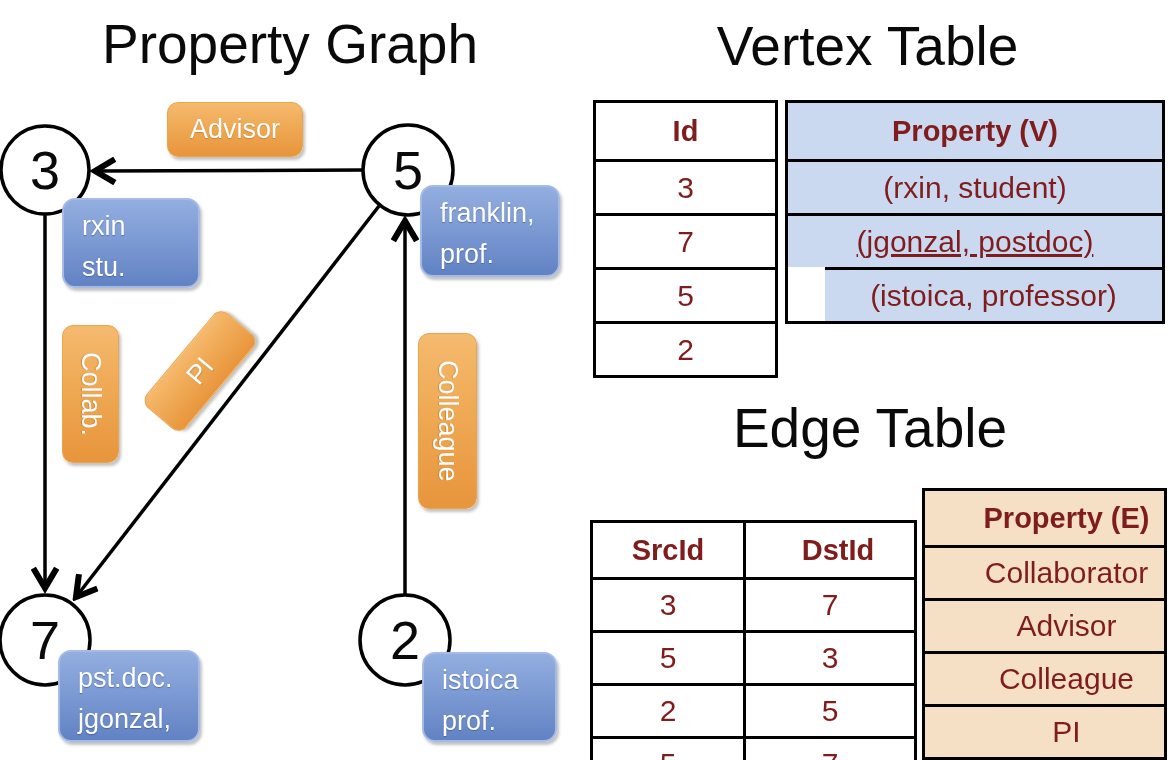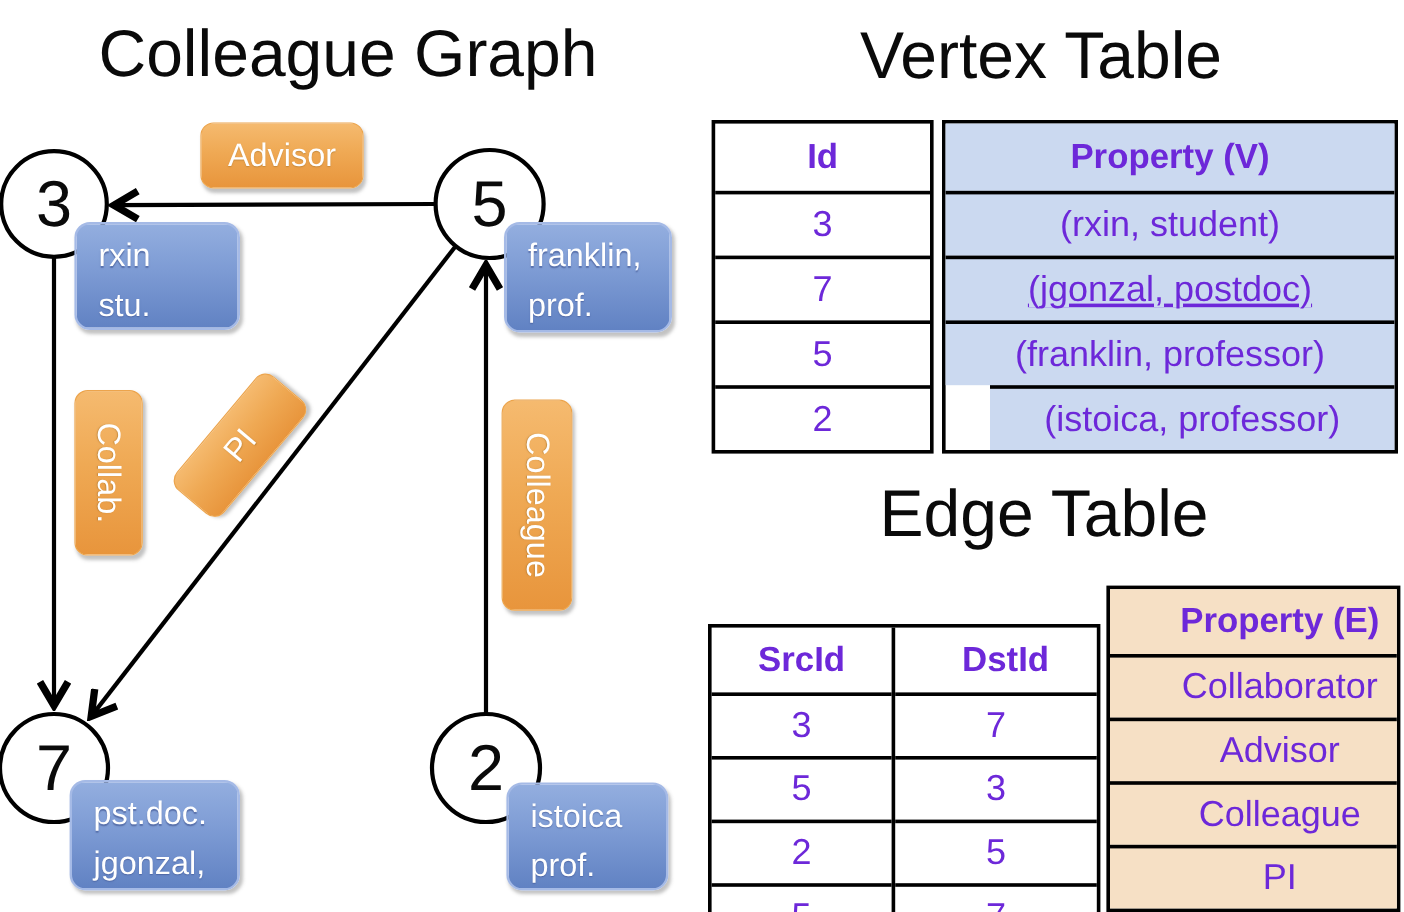--- a/index.html
+++ b/index.html
@@ -38,36 +38,36 @@
     font-size:27px; font-weight:300; line-height:41px; padding:6px 0 0 18px;
     box-shadow:2px 3px 3px rgba(120,120,120,0.45);
     text-shadow:0 1px 1px rgba(60,80,140,.6);
   }
 
   
   .tcol { position:absolute; border:3px solid #000; background:#fff; }
   .cell {
     display:flex; align-items:center; justify-content:center;
     border-top:3px solid #000; font-size:30px; font-weight:300;
-    color:#6d28d9; white-space:nowrap;
+    color:#7f1d1d; white-space:nowrap;
   }
   .cell:first-child { border-top:none; }
   .cell.hdr { font-weight:700; font-size:29px; }
   .blue-bg { background:#CBD9F0; }
   .tan-bg  { background:#F6E0C5;padding-left:44px; }
   .twocol { position:absolute; border:3px solid #000; display:flex; background:#fff; }
   .twocol .subcol { display:flex; flex-direction:column; }
   .twocol .subcol + .subcol { border-left:3px solid #000; }
 </style>
 </head>
 <body>
 
 <div class="stage">
 
-  <div class="title" style="left:0; top:12px; width:580px;">Colleague Graph</div>
+  <div class="title" style="left:0; top:12px; width:580px;">Property Graph</div>
 
   <svg class="graph" width="580" height="760" viewBox="0 0 580 760">
     <defs>
       <marker id="arrow" viewBox="0 0 12 12" refX="10" refY="6" markerWidth="8" markerHeight="8" orient="auto">
         <path d="M1.5,1 L10,6 L1.5,11" fill="none" stroke="#000" stroke-width="2.6"></path>
       </marker>
     </defs>
 
     <line x1="363" y1="170" x2="95" y2="171" stroke="#000" stroke-width="3.5" marker-end="url(#arrow)"></line>
     <line x1="45" y1="214" x2="45" y2="588" stroke="#000" stroke-width="3.5" marker-end="url(#arrow)"></line>
@@ -91,21 +91,21 @@
   <div class="edge-label" style="left:62px; top:325px; width:57px; height:138px;">
     <span class="vtext">Collab.</span>
   </div>
   <div class="edge-label" style="left:138px; top:345px; width:124px; height:52px; transform:rotate(-50deg);">
     <span>PI</span>
   </div>
   <div class="edge-label" style="left:418px; top:333px; width:59px; height:176px;">
     <span class="vtext">Colleague</span>
   </div>
 
-  <div class="vertex-box" style="left:62px; top:185px; width:138px; height:90px;">
+  <div class="vertex-box" style="left:62px; top:198px; width:138px; height:90px;">
     <div>rxin</div>
     <div>stu.</div>
   </div>
   <div class="vertex-box" style="left:420px; top:185px; width:140px; height:92px;">
     <div>franklin,</div>
     <div>prof.</div>
   </div>
   <div class="vertex-box" style="left:58px; top:650px; width:142px; height:92px;">
     <div>pst.doc.</div>
     <div>jgonzal,</div>
@@ -121,21 +121,20 @@
     <div class="cell hdr" style="height:56px;">Id</div>
     <div class="cell" style="height:54px;">3</div>
     <div class="cell" style="height:54px;">7</div>
     <div class="cell" style="height:54px;">5</div>
     <div class="cell" style="height:54px;">2</div>
   </div>
   <div class="tcol" style="left:785px; top:100px; width:380px;">
     <div class="cell hdr blue-bg" style="height:56px;">Property (V)</div>
     <div class="cell blue-bg" style="height:54px;text-align:right;">(rxin, student)</div>
     <div class="cell blue-bg" style="height:54px;text-decoration:underline;">(jgonzal, postdoc)</div>
-    <div class="cell blue-bg" style="height:54px;">(franklin, professor)</div>
     <div class="cell blue-bg" style="height:54px;margin-left:37px;">(istoica, professor)</div>
   </div>
 
   <div class="title" style="left:585px; top:396px; width:570px;">Edge Table</div>
 
   <div class="twocol" style="left:590px; top:488px; width:327px;margin-top:32px;">
     <div class="subcol" style="width:150px;">
       <div class="cell hdr" style="height:54px;">SrcId</div>
       <div class="cell" style="height:53px;">3</div>
       <div class="cell" style="height:53px;">5</div>

